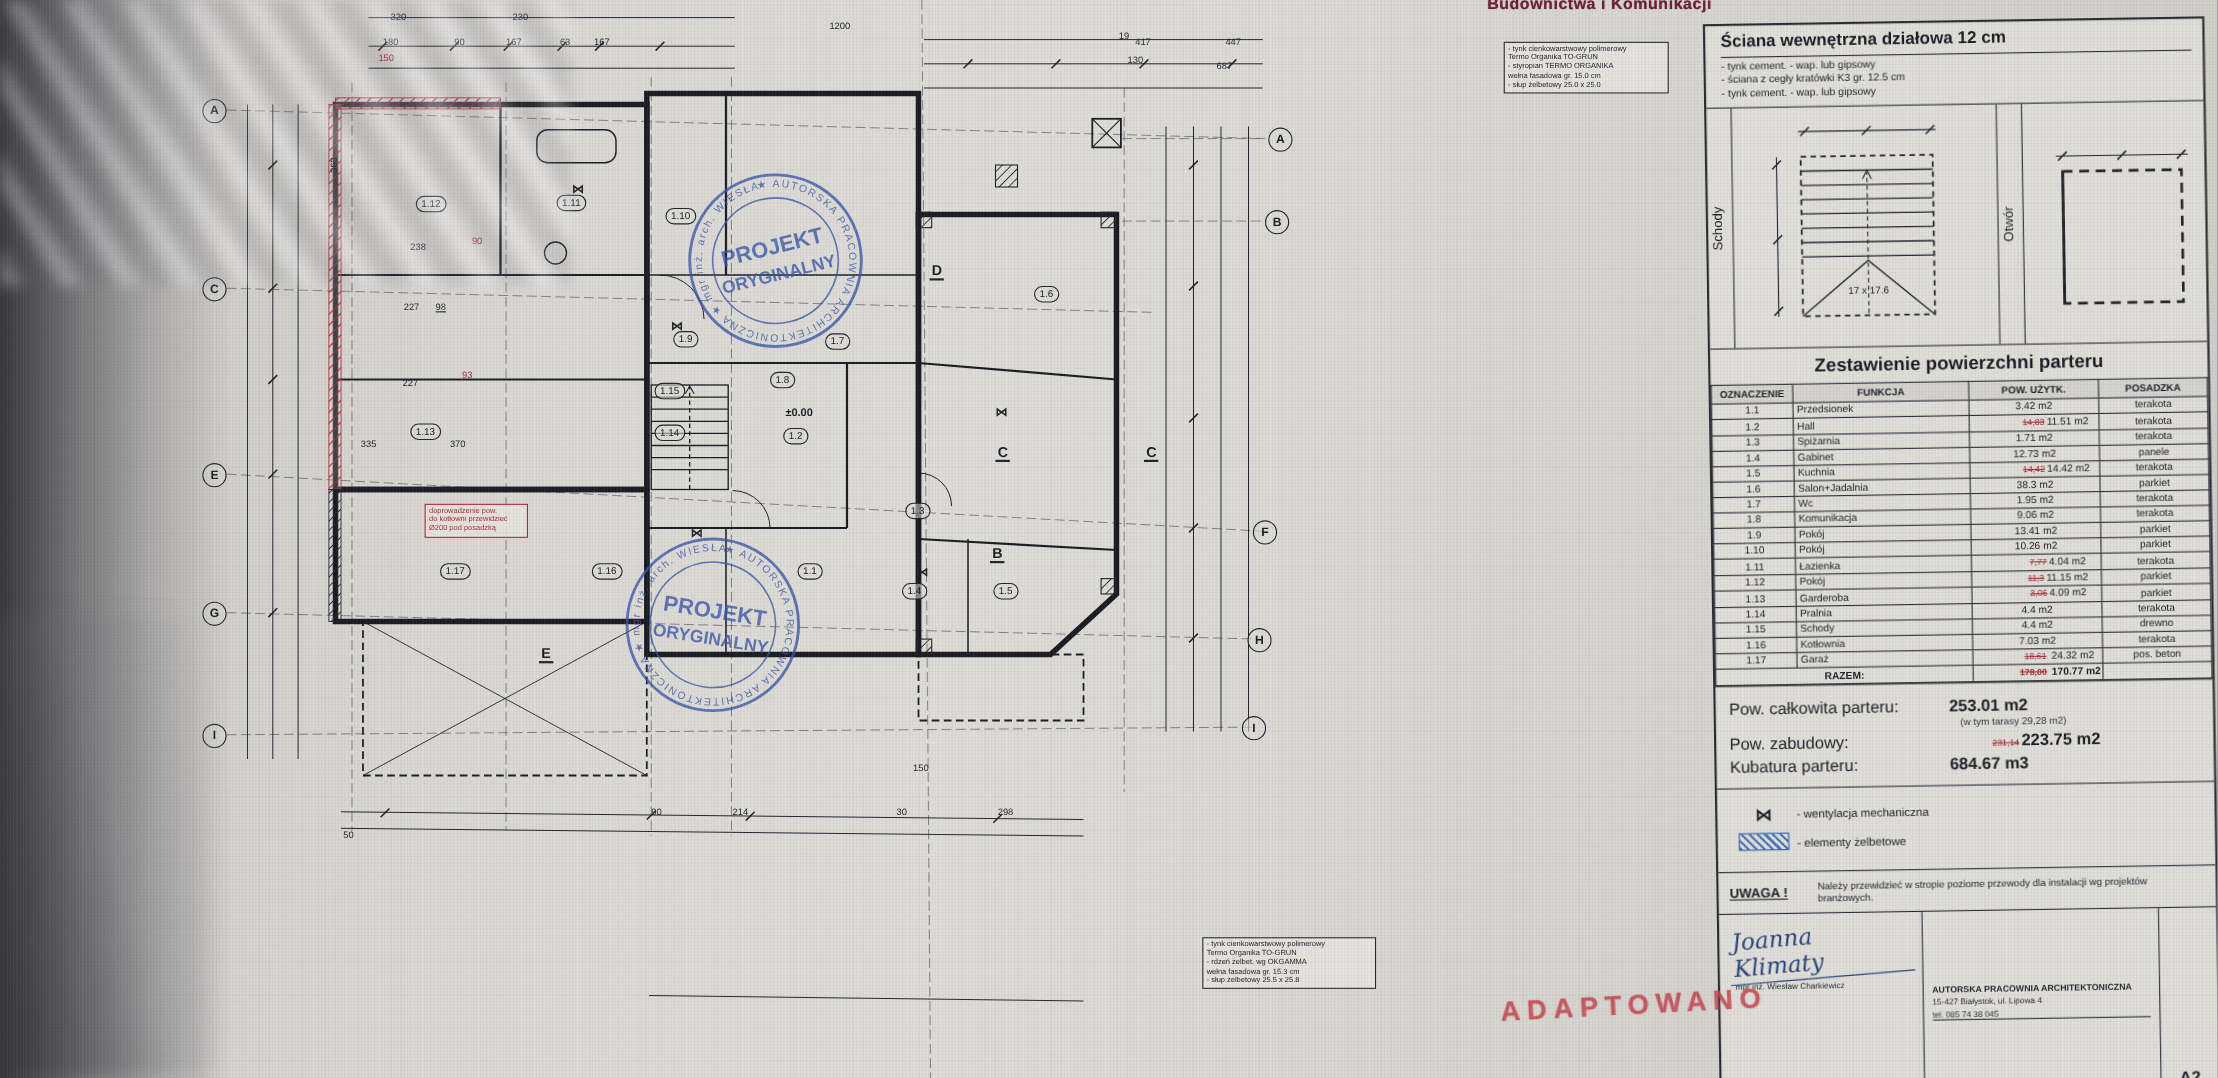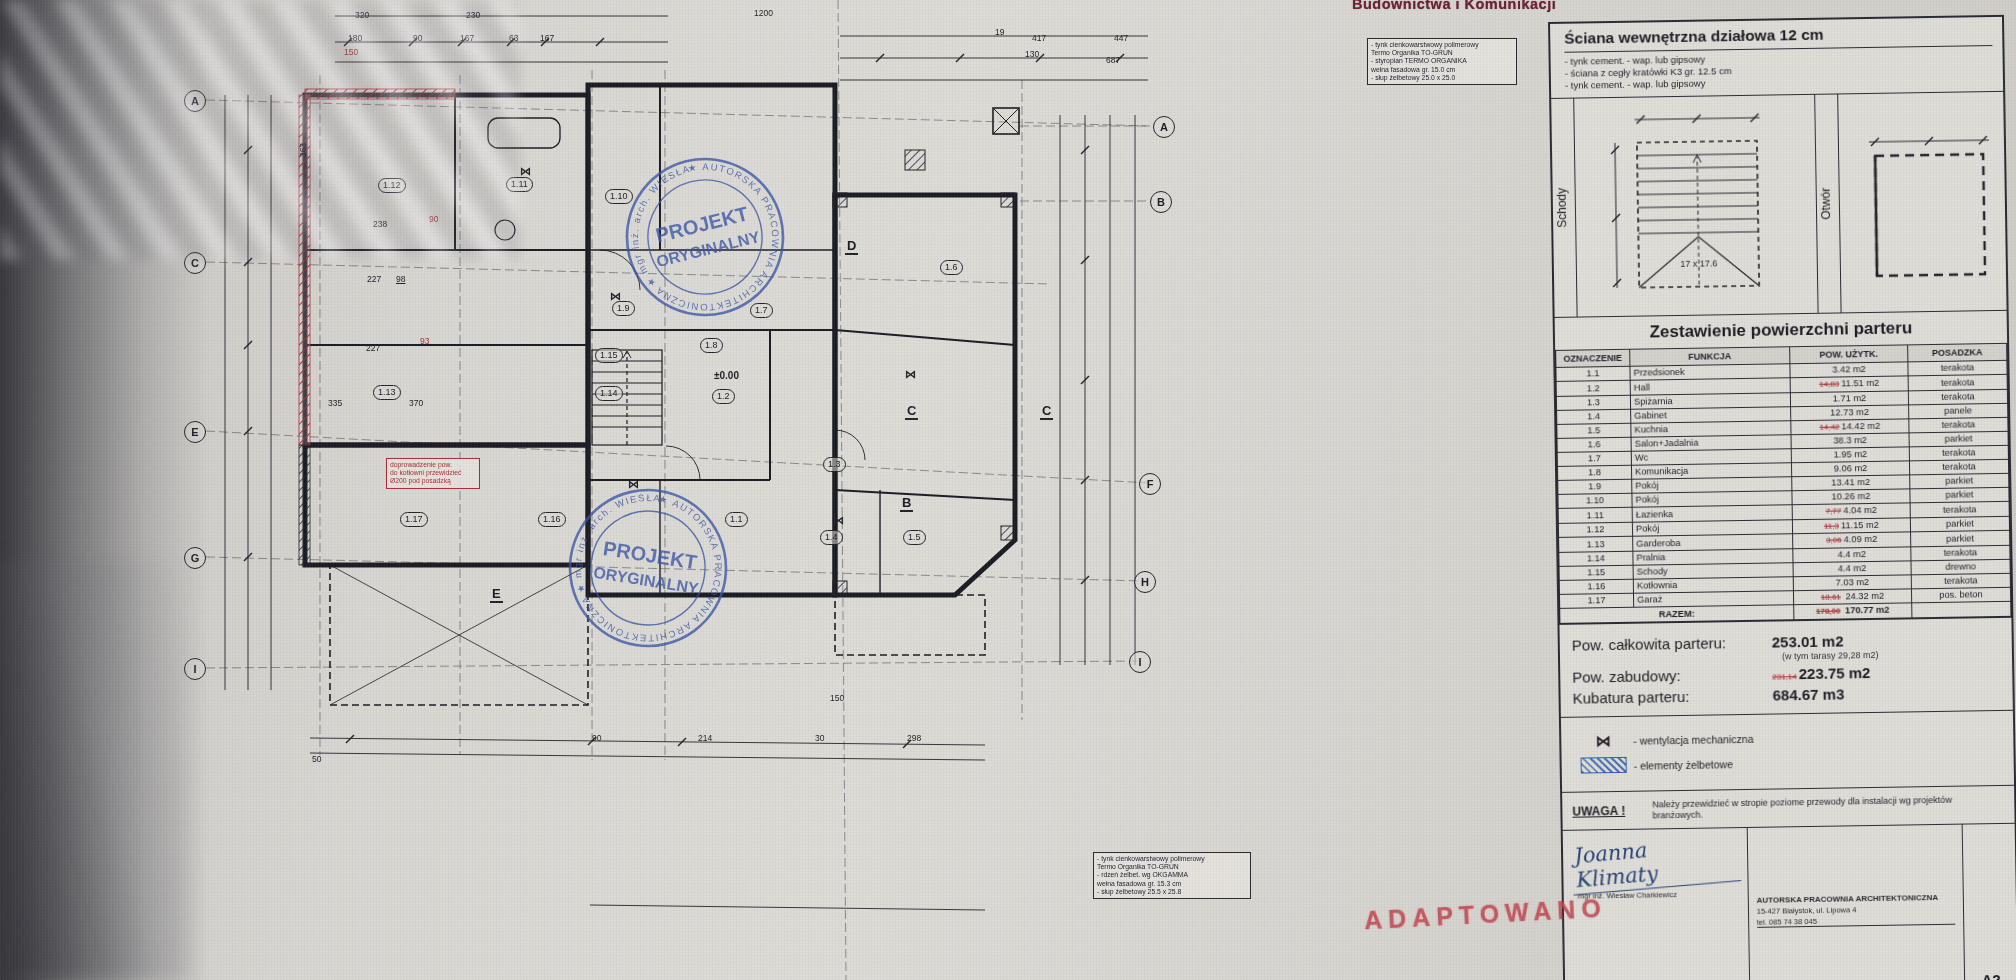--- a/index.html
+++ b/index.html
@@ -50,21 +50,21 @@
   .det-cell{flex:1;display:flex;border-right:1.6px solid #2a2a33;}
   .det-cell:last-child{border-right:none;}
   .det-label{writing-mode:vertical-rl;transform:rotate(180deg);text-align:center;font-size:12px;
     border-left:1.2px solid #2a2a33;padding:0 2px;flex:0 0 18px;}
   .det-draw{flex:1;position:relative;}
   #tbl-title{font-size:17px;font-weight:bold;text-align:center;padding:6px 2px;}
   table.area{border-collapse:collapse;width:100%;table-layout:fixed;}
   table.area th{border:1.2px solid #2a2a33;font-size:9px;padding:3px 1px;background:rgba(210,208,203,.8);}
   table.area td{border:1px solid #2a2a33;font-size:9.3px;line-height:12.5px;padding:0 3px;height:13px;overflow:hidden;white-space:nowrap;}
   table.area td.c{text-align:center;}
-  s.old{color:#a72f36;font-size:8px;margin-right:2px;}
+  s.old{color:#a72f36;font-size:8px;margin-right:2px;margin-left:39px;}
   .razem-row td{font-weight:bold;font-size:10.5px;}
   #totals{padding:8px 10px 6px 12px;}
   .tot-line{display:flex;align-items:baseline;font-size:15px;margin:4px 0;}
   .tot-line .lab{flex:0 0 200px;}
   .tot-line .val{font-weight:bold;}
   .tot-note{font-size:9px;margin-left:210px;margin-top:-3px;color:#33333c;}
   #legend{padding:8px 12px;}
   .leg-row{display:flex;align-items:center;margin:7px 0;font-size:10.5px;}
   .leg-sym{flex:0 0 60px;text-align:center;font-size:15px;font-weight:bold;}
   .leg-rc{display:inline-block;width:44px;height:14px;border:1.6px solid #2e5fae;
@@ -273,44 +273,44 @@
         <span class="plan-label vent" style="left: 833px; top: 514px;">⋈</span>
         <span class="plan-label vent" style="left: 628px; top: 478px;">⋈</span>
         <span class="plan-label level" style="left: 714px; top: 370px;">±0.00</span>
         <span class="plan-label sect" style="left: 845px; top: 238px;">D</span>
         <span class="plan-label sect" style="left: 905px; top: 403px;">C</span>
         <span class="plan-label sect" style="left: 1040px; top: 403px;">C</span>
         <span class="plan-label sect" style="left: 900px; top: 495px;">B</span>
         <span class="plan-label sect" style="left: 490px; top: 586px;">E</span>
         <span class="plan-label dim" style="left: 355px; top: 10px;">320</span>
         <span class="plan-label dim" style="left: 466px; top: 10px;">230</span>
-        <span class="plan-label dim" style="left: 754px; top: 8px;">1200</span>
+        <span class="plan-label dim" style="left: 754px; top: 18px;">1200</span>
         <span class="plan-label dim" style="left: 348px; top: 33px;">180</span>
         <span class="plan-label dim" style="left: 413px; top: 33px;">90</span>
         <span class="plan-label dim" style="left: 460px; top: 33px;">167</span>
         <span class="plan-label dim" style="left: 509px; top: 33px;">63</span>
         <span class="plan-label dim" style="left: 540px; top: 33px;">167</span>
         <span class="plan-label dimr" style="left: 344px; top: 47px;">150</span>
-        <span class="plan-label dim" style="left: 995px; top: 27px;">19</span>
+        <span class="plan-label dim" style="left: 1017px; top: 27px;">19</span>
         <span class="plan-label dim" style="left: 1032px; top: 33px;">417</span>
         <span class="plan-label dim" style="left: 1114px; top: 33px;">447</span>
         <span class="plan-label dim" style="left: 1025px; top: 49px;">130</span>
         <span class="plan-label dim" style="left: 1106px; top: 55px;">687</span>
         <span class="plan-label dim" style="left: 296px; top: 145px; transform: rotate(-90deg);">363</span>
         <span class="plan-label dim" style="left: 373px; top: 219px;">238</span>
         <span class="plan-label dimr" style="left: 429px; top: 214px;">90</span>
         <span class="plan-label dim" style="left: 367px; top: 274px;">227</span>
         <span class="plan-label dim" style="left: 396px; top: 274px; text-decoration: underline;">98</span>
         <span class="plan-label dimr" style="left: 420px; top: 336px;">93</span>
         <span class="plan-label dim" style="left: 366px; top: 343px;">227</span>
         <span class="plan-label dim" style="left: 328px; top: 398px;">335</span>
         <span class="plan-label dim" style="left: 409px; top: 398px;">370</span>
         <span class="plan-label dim" style="left: 312px; top: 754px;">50</span>
         <span class="plan-label dim" style="left: 592px; top: 733px;">90</span>
-        <span class="plan-label dim" style="left: 698px; top: 733px; text-align: center;">214</span>
+        <span class="plan-label dim" style="left: 666px; top: 733px; text-align: center;">214</span>
         <span class="plan-label dim" style="left: 830px; top: 693px;">150</span>
         <span class="plan-label dim" style="left: 815px; top: 733px;">30</span>
         <span class="plan-label dim" style="left: 907px; top: 733px;">298</span>
       </div>
     <div id="plan-notes">
         <div class="note" style="left: 1367px; top: 38px; width: 142px;">
           <div class="nline">- tynk cienkowarstwowy polimerowy</div>
           <div class="nline">  Termo Organika TO-GRUN</div>
           <div class="nline">- styropian TERMO ORGANIKA</div>
           <div class="nline">  wełna fasadowa gr. 15.0 cm</div>

